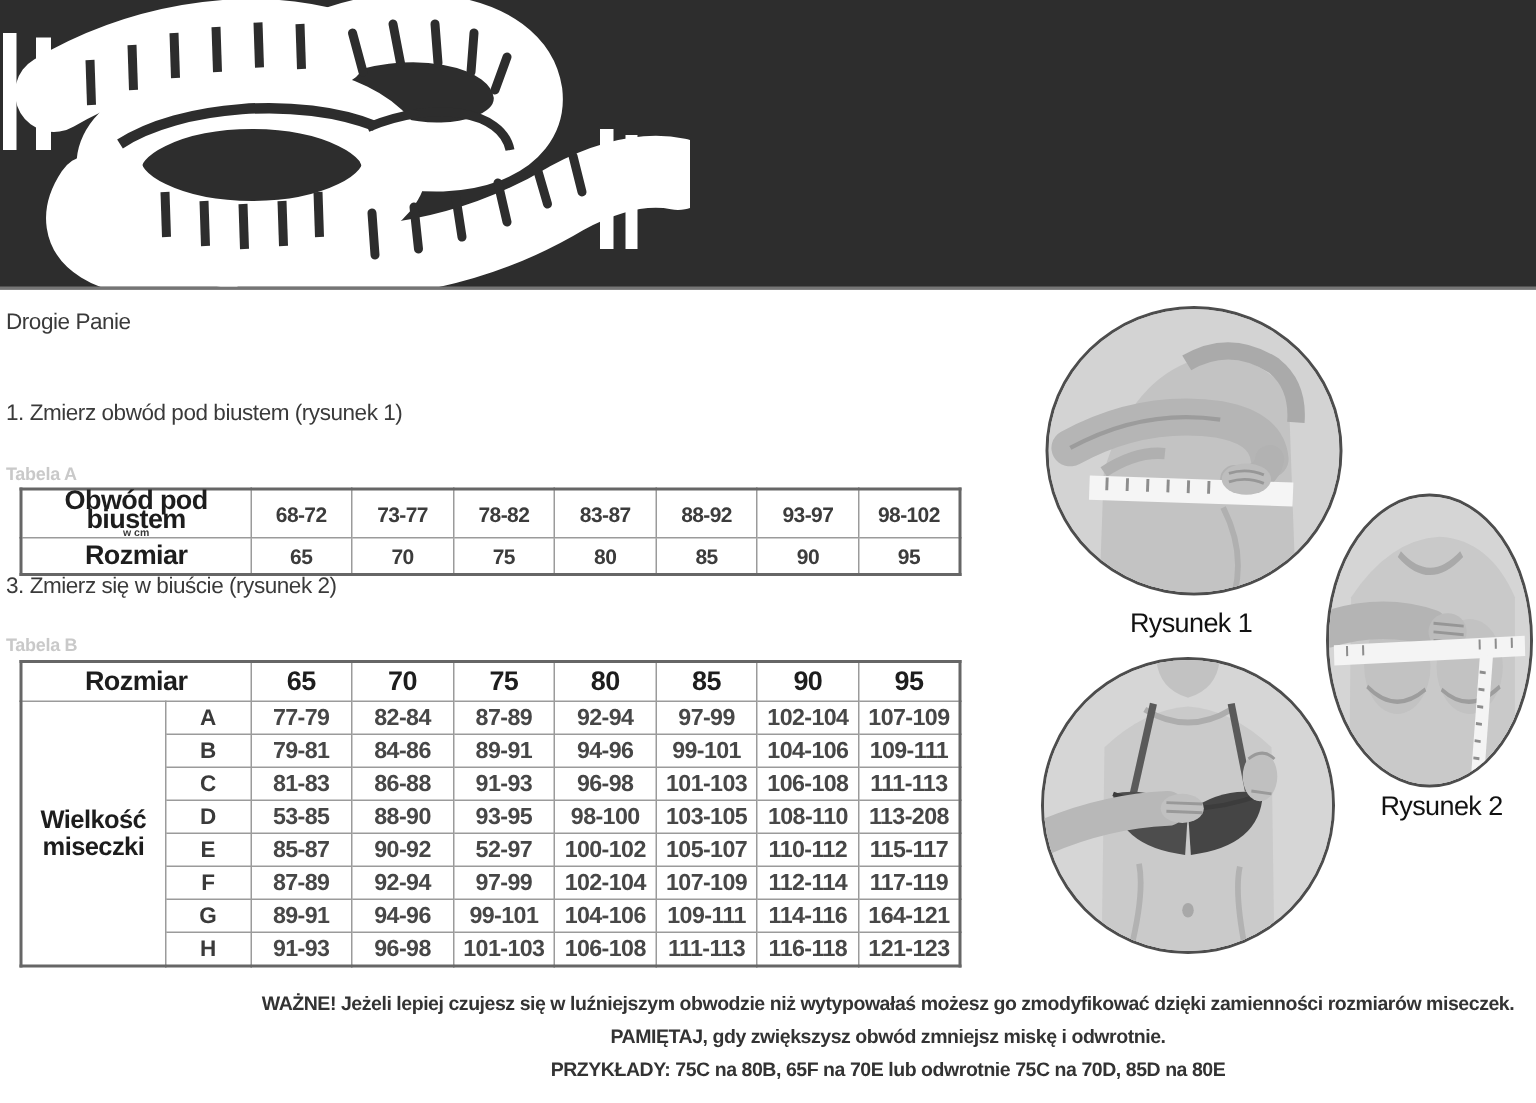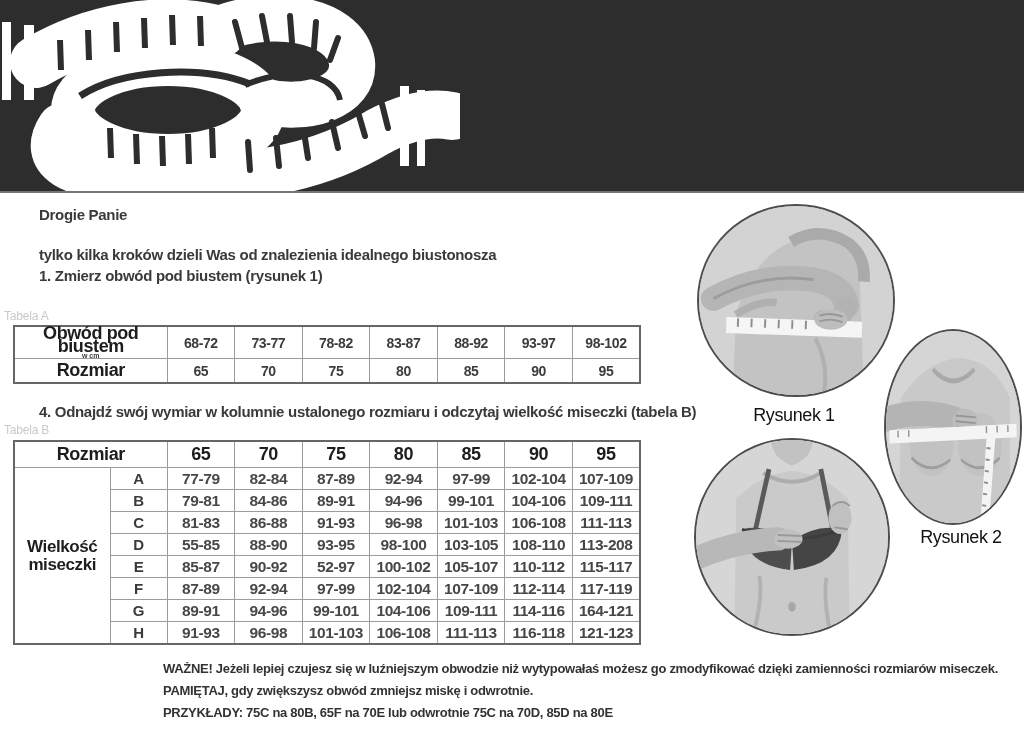--- a/index.html
+++ b/index.html
@@ -3,22 +3,22 @@
 <meta charset="utf-8">
 <style>
   html,body{margin:0;padding:0;background:#fff;}
   .stage{position:relative;width:1024px;height:735px;background:#ffffff;overflow:hidden;
          font-family:"Liberation Sans",sans-serif;color:#2b2b2b;}
   
   .banner{position:absolute;left:0;top:0;width:1024px;height:191px;background:#2d2d2d;
           border-bottom:2px solid #757575;}
   .banner svg{position:absolute;left:0;top:0;}
   
-  .txt{position:absolute;left:4px;font-size:15px;font-weight:700;letter-spacing:-0.3px;color:#3a3a3a;white-space:nowrap;margin-left:35px;}
-  .faintcap{position:absolute;left:4px;font-size:12px;font-weight:400;color:#c9c9c9;letter-spacing:-0.2px;}
+  .txt{position:absolute;left:4px;font-size:15px;font-weight:400;letter-spacing:-0.3px;color:#3a3a3a;white-space:nowrap;}
+  .faintcap{position:absolute;left:4px;font-size:12px;font-weight:700;color:#c9c9c9;letter-spacing:-0.2px;}
   
   table{border-collapse:collapse;table-layout:fixed;position:absolute;left:13px;background:#fff;}
   #tableA{top:325px;width:628px;}
   #tableB{top:440px;width:628px;}
   td,th{border:1px solid #9b9b9b;text-align:center;vertical-align:middle;padding:0;
         font-family:"Liberation Sans",sans-serif;}
   #tableA{border:2px solid #666;}
   #tableB{border:2px solid #666;}
   #tableA td,#tableA th{height:23px;}
   #tableA th.lbl{font-size:18px;font-weight:700;color:#1d1d1d;letter-spacing:-0.4px;line-height:13px;}
@@ -28,21 +28,21 @@
   #tableB th{height:25px;font-size:18px;font-weight:700;color:#1d1d1d;letter-spacing:-0.4px;}
   #tableB td{height:21px;font-size:15.5px;font-weight:700;color:#474747;letter-spacing:-0.4px;}
   #tableB td.side{font-size:17px;font-weight:700;color:#1d1d1d;line-height:18px;padding:0 0;}
   #tableB td.cup{font-size:15px;color:#3a3a3a;}
   
   .fig{position:absolute;border:2px solid #4d4d4d;border-radius:50%;overflow:hidden;background:#d4d4d4;}
   .fig svg{display:block;width:100%;height:100%;}
   .figcap{position:absolute;font-size:18px;font-weight:400;color:#121212;text-align:center;letter-spacing:-0.4px;}
   
   .notes{position:absolute;left:163px;top:661px;width:858px;}
-  .notes p{margin:0 0 7px 0;font-size:13px;font-weight:700;letter-spacing:-0.3px;color:#333;white-space:nowrap;}
+  .notes p{margin:0 0 7px 0;font-size:13px;font-weight:700;letter-spacing:-0.3px;color:#333;white-space:nowrap;text-align:center;}
 </style>
 </head>
 <body>
 
 <div class="stage">
 
   <div class="banner">
     <svg width="460" height="191" viewBox="0 0 460 191">
 
       <rect x="2" y="22" width="9" height="78" fill="#fff"></rect>
@@ -91,21 +91,20 @@
         <line x1="276" y1="138" x2="279" y2="166"></line>
         <line x1="304" y1="132" x2="308" y2="158"></line>
         <line x1="332" y1="122" x2="338" y2="148"></line>
         <line x1="358" y1="112" x2="365" y2="136"></line>
         <line x1="382" y1="104" x2="388" y2="128"></line>
       </g>
     </svg>
   </div>
 
   <div class="txt" style="top:206px;">Drogie Panie</div>
-  <div class="txt" style="top:246px;">tylko kilka kroków dzieli Was od znalezienia idealnego biustonosza</div>
   <div class="txt" style="top:267px;">1. Zmierz obwód pod biustem (rysunek 1)</div>
 
   <div class="faintcap" style="top:309px;">Tabela A</div>
   <table id="tableA">
     <colgroup>
         <col style="width:153px;">
         <col>
         <col>
         <col>
         <col>
@@ -130,21 +129,21 @@
           <td>70</td>
           <td>75</td>
           <td>80</td>
           <td>85</td>
           <td>90</td>
           <td>95</td>
         </tr>
     </tbody>
   </table>
 
-  <div class="txt" style="top:403px;">4. Odnajdź swój wymiar w kolumnie ustalonego rozmiaru i odczytaj wielkość miseczki (tabela B)</div>
+  <div class="txt" style="top:382px;">3. Zmierz się w biuście (rysunek 2)</div>
 
   <div class="faintcap" style="top:423px;">Tabela B</div>
   <table id="tableB">
     <colgroup>
         <col style="width:96px;">
         <col style="width:57px;">
         <col>
         <col>
         <col>
         <col>
@@ -191,21 +190,21 @@
           <td>81-83</td>
           <td>86-88</td>
           <td>91-93</td>
           <td>96-98</td>
           <td>101-103</td>
           <td>106-108</td>
           <td>111-113</td>
         </tr>
         <tr>
           <td class="cup">D</td>
-          <td>55-85</td>
+          <td>53-85</td>
           <td>88-90</td>
           <td>93-95</td>
           <td>98-100</td>
           <td>103-105</td>
           <td>108-110</td>
           <td>113-208</td>
         </tr>
         <tr>
           <td class="cup">E</td>
           <td>85-87</td>

